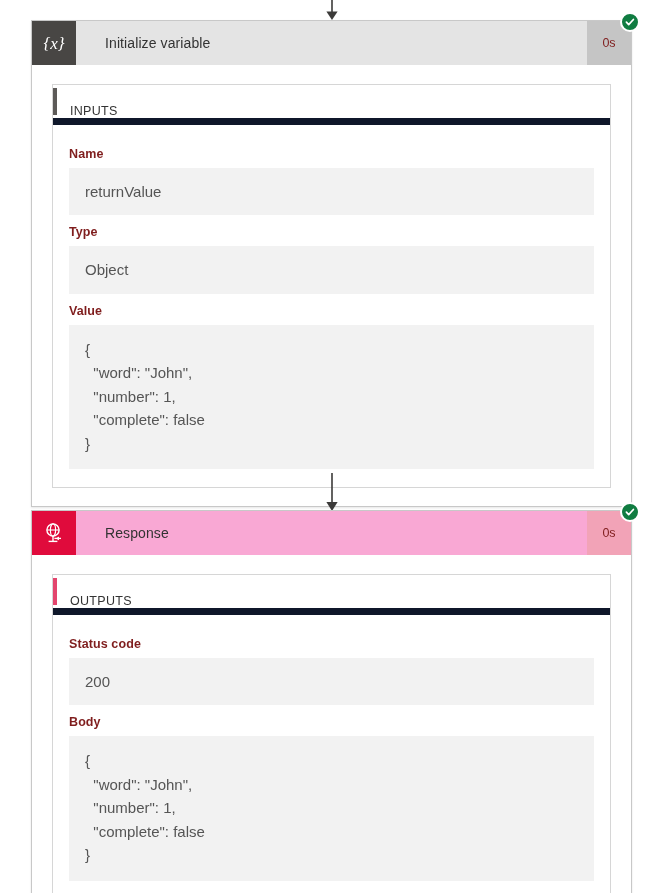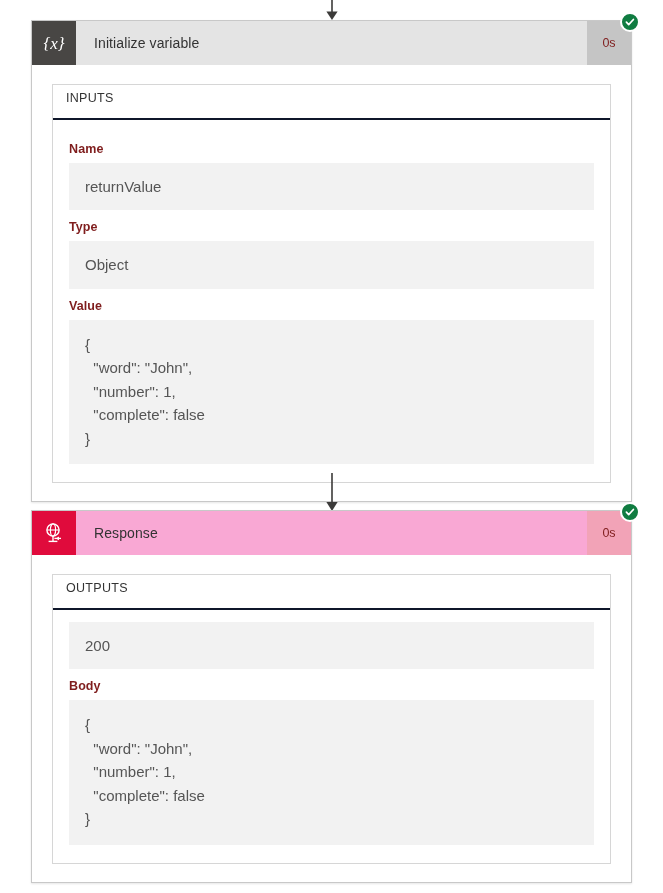--- a/index.html
+++ b/index.html
@@ -56,21 +56,21 @@
     min-width: 44px;
     display: flex;
     align-items: center;
     justify-content: center;
     color: #ffffff;
   }
   .card-header .title-area {
     flex: 1 1 auto;
     display: flex;
     align-items: center;
-    padding-left: 18px;
+    padding-left: 29px;
     font-size: 14px;
     color: #333333;
     letter-spacing: .1px;
     overflow: hidden;
     white-space: nowrap;
   }
   .card-header .duration {
     width: 44px;
     min-width: 44px;
     display: flex;
@@ -112,24 +112,23 @@
     background: #ffffff;
   }
 
   .io-panel {
     border: 1px solid #d6d6d6;
     box-sizing: border-box;
     background: #ffffff;
   }
   .io-panel-header {
     display: flex;
-    align-items: flex-start;
+    align-items: flex-end;
     height: 33px;
-    border-bottom: 2px solid #0f172a;
-    flex-direction: column;
+    border-bottom: 7px solid #0f172a;
   }
   .io-accent {
     width: 4px;
     align-self: stretch;
     margin: 3px 0;
   }
   .accent-gray { background: #5d5a58; }
   .accent-pink { background: #e3456d; }
   .io-panel-title {
     font-size: 12.5px;
@@ -259,20 +258,21 @@
 
     <div class="card-body">
       <div class="io-panel">
         <div class="io-panel-header">
           <div class="io-accent accent-pink"></div>
           <div class="io-panel-title">OUTPUTS</div>
         </div>
         <div class="io-panel-content">
 
           <div class="field">
+            <div class="field-label">Status code</div>
             <div class="field-value">200</div>
           </div>
 
           <div class="field">
             <div class="field-label">Body</div>
             <div class="field-value code">{
   "word": "John",
   "number": 1,
   "complete": false
 }</div>

